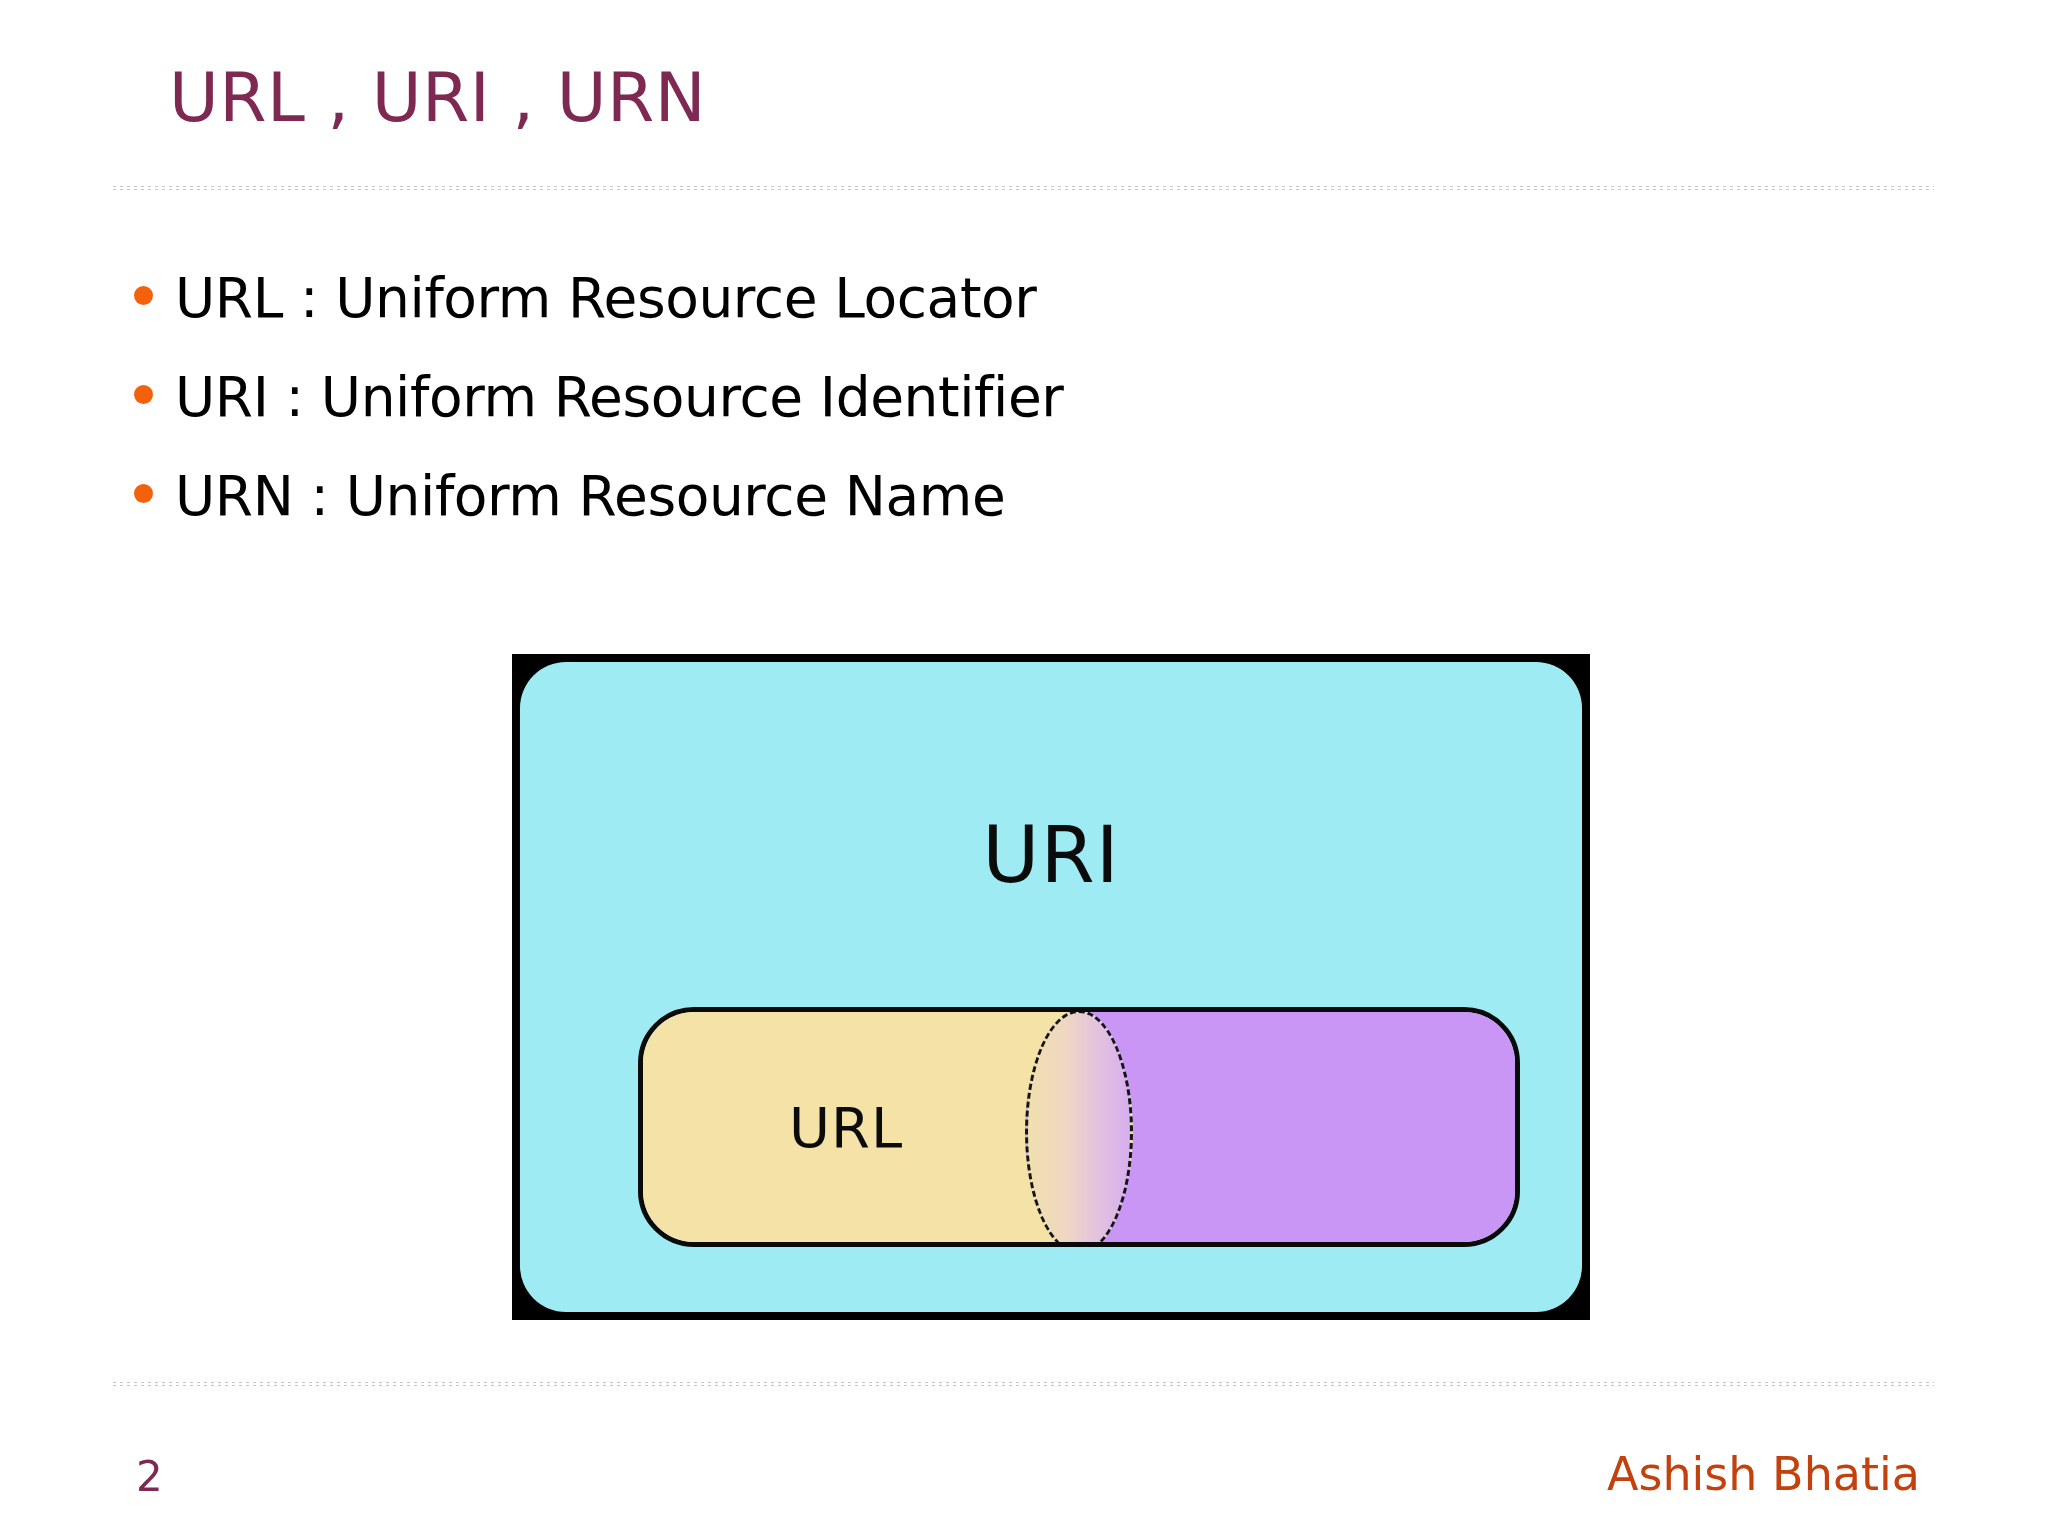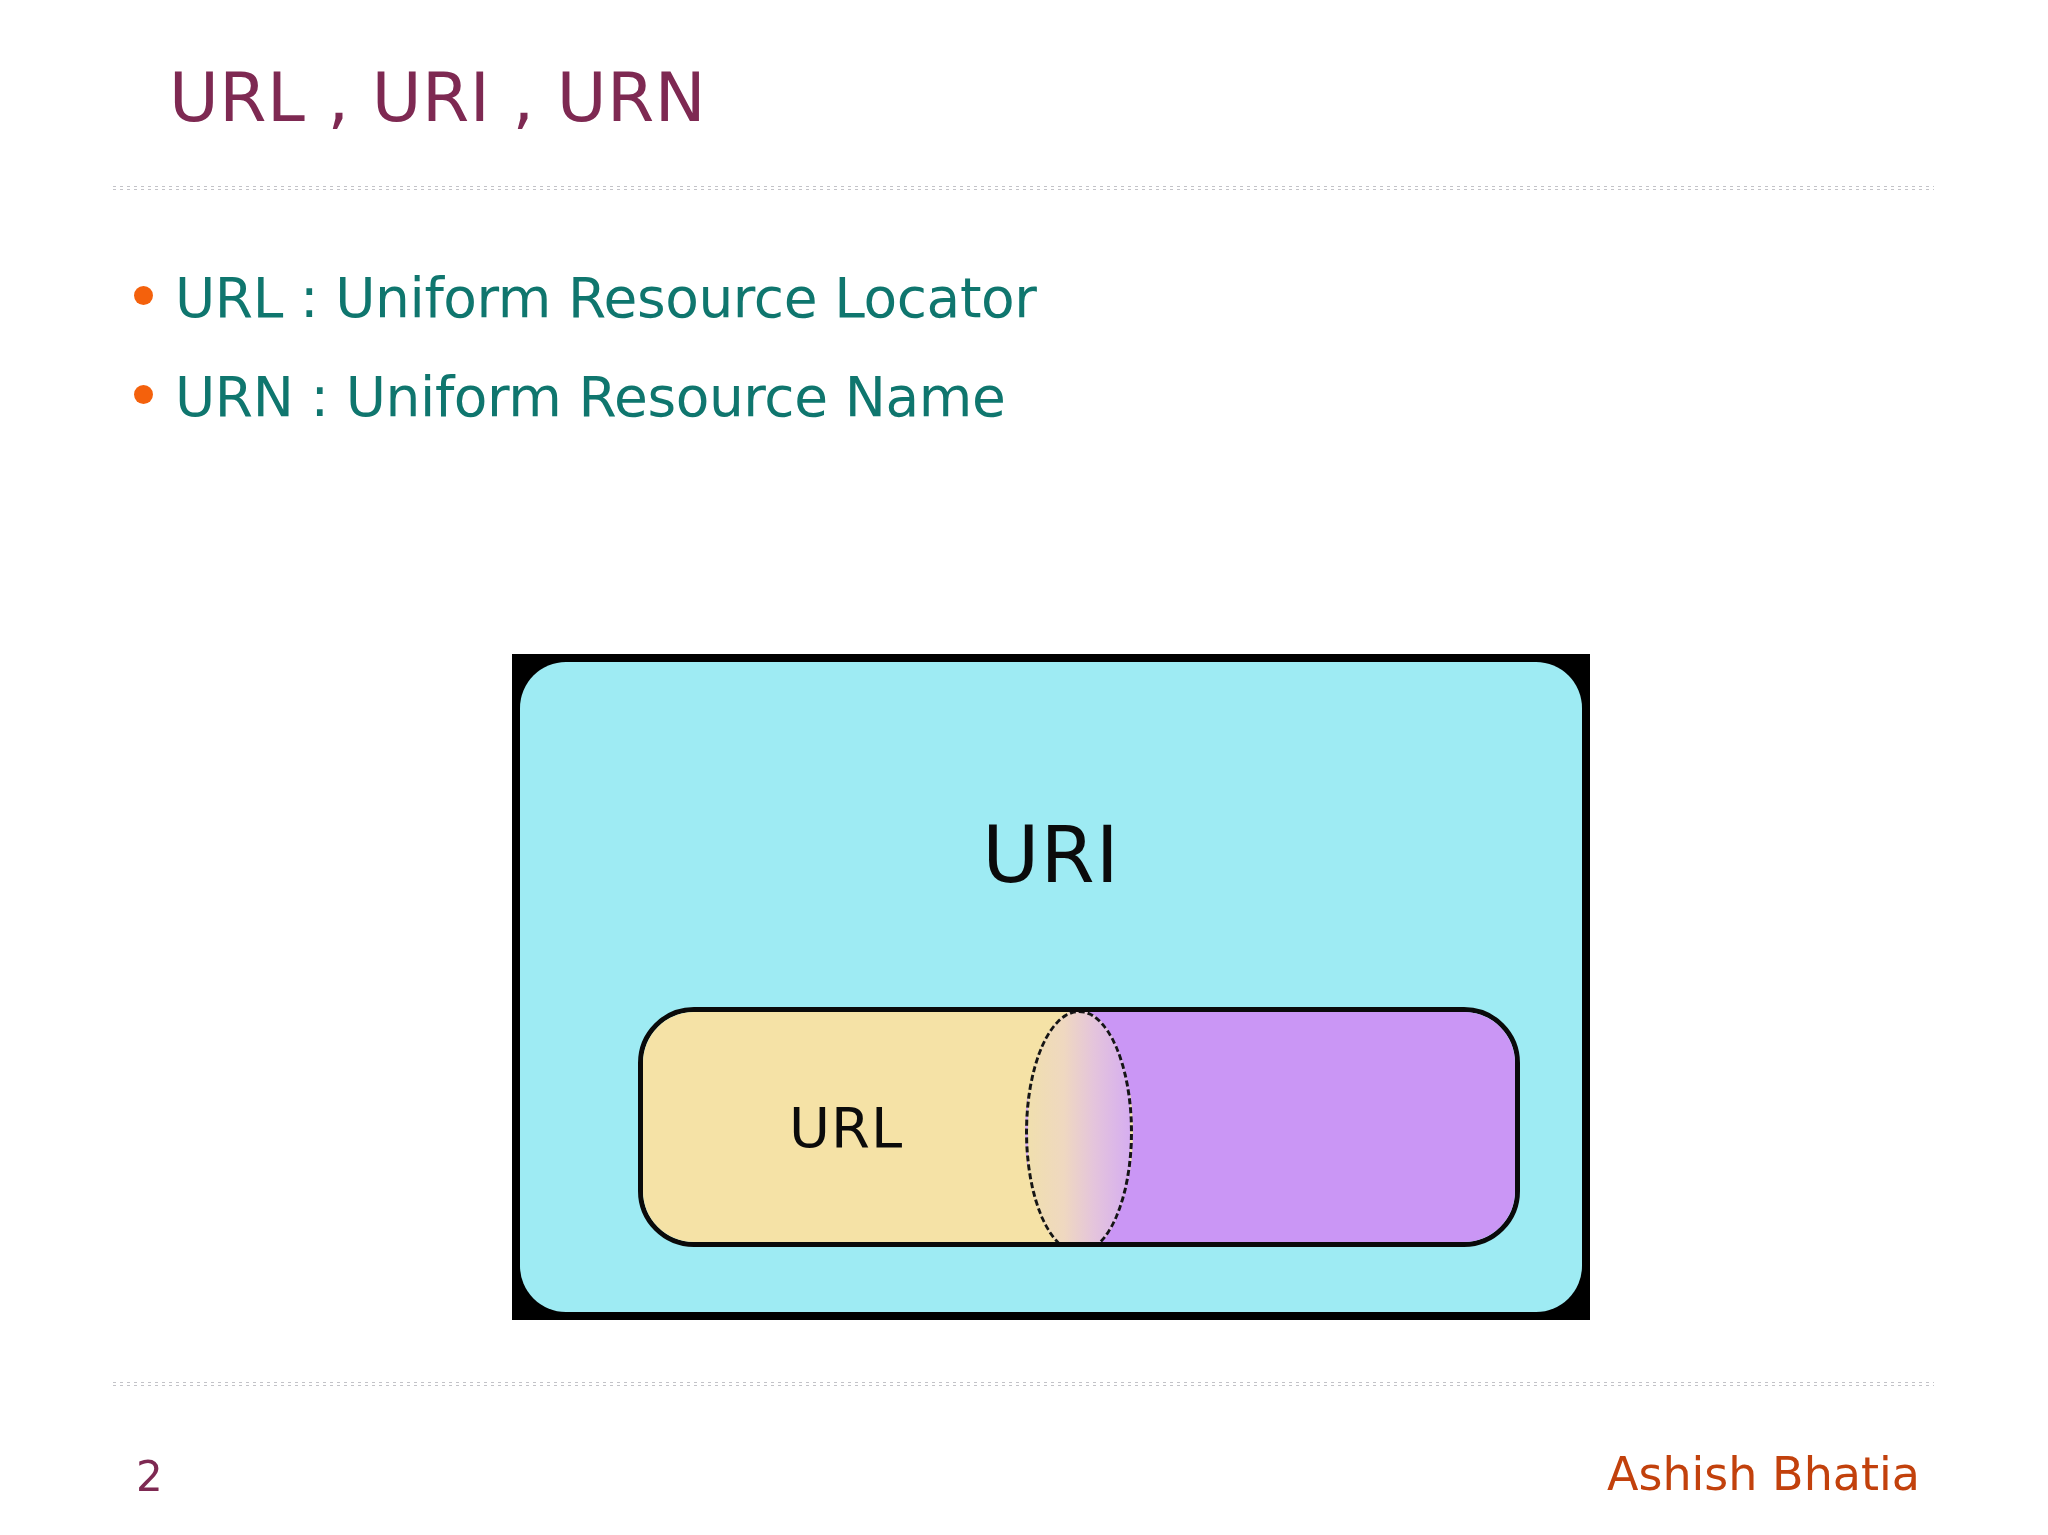--- a/index.html
+++ b/index.html
@@ -68,21 +68,21 @@
     background: #F4610C;
     flex: 0 0 auto;
     margin-right: 22px;
     position: relative;
     top: -12px;
   }
   .bullet-text {
     font-family: "DejaVu Sans", sans-serif;
     font-size: 55px;
     font-weight: 400;
-    color: #0f766e;
+    color: #000000;
     line-height: 1.05;
     letter-spacing: -0.4px;
     white-space: nowrap;
   }
 
   
   .diagram {
     position: absolute;
     left: 512px;
     top: 654px;
@@ -189,20 +189,24 @@
 
   <div class="rule rule-top"></div>
 
   <div class="bullets">
     <div class="bullet-row">
       <span class="bullet-dot"></span>
       <span class="bullet-text">URL : Uniform Resource Locator</span>
     </div>
     <div class="bullet-row">
       <span class="bullet-dot"></span>
+      <span class="bullet-text">URI : Uniform Resource Identifier</span>
+    </div>
+    <div class="bullet-row">
+      <span class="bullet-dot"></span>
       <span class="bullet-text">URN : Uniform Resource Name</span>
     </div>
   </div>
 
   <div class="diagram">
     <div class="uri-box">
       <div class="uri-label">URI</div>
 
       <div class="pill">
         <div class="pill-left"></div>

